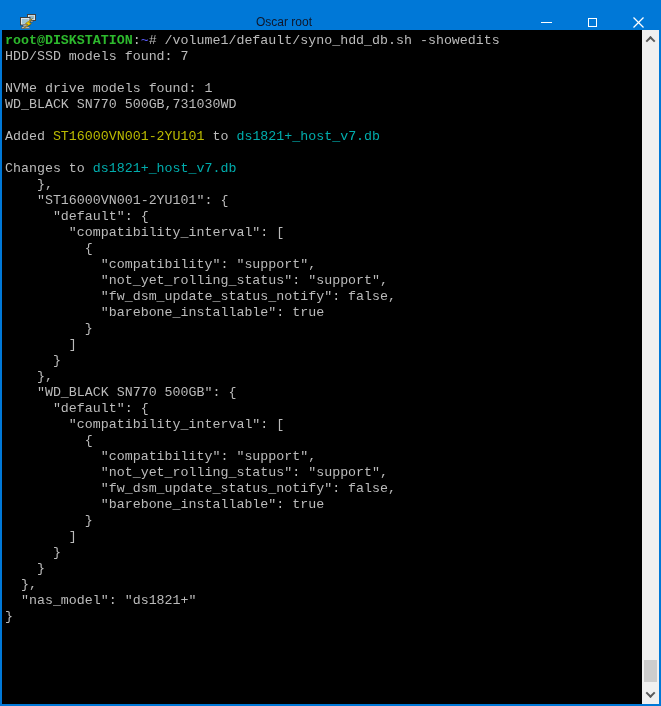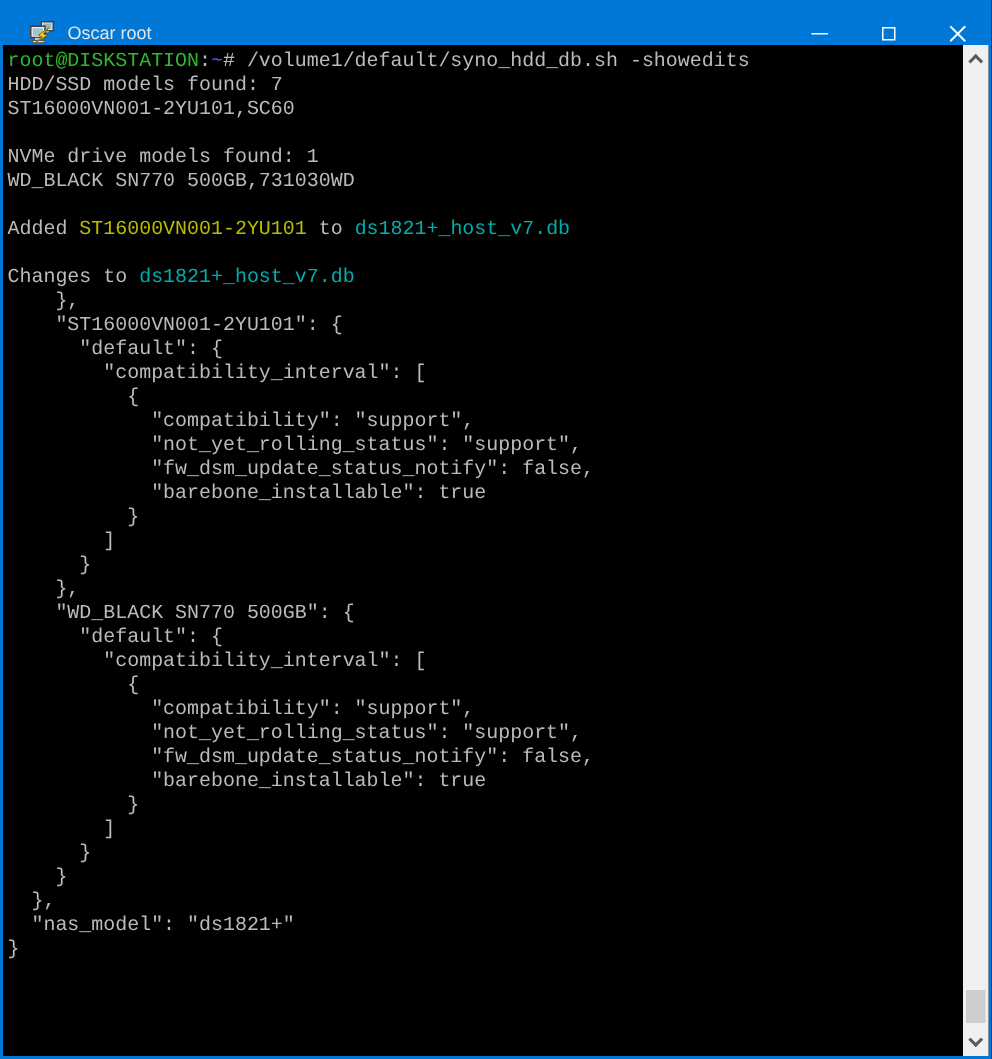--- a/index.html
+++ b/index.html
@@ -7,21 +7,22 @@
   .window {
     position:relative;
     width:661px; height:706px;
     background:var(--titlebar, #0078D7);
     font-family:"Liberation Sans", sans-serif;
     overflow:hidden;
   }
   
   .titlebar {
     height:44px; display:flex; align-items:center;
-    color:#e5e5e5;
+    color:#0f172a;
+    text-align:center;
   }
   .titlebar .app-icon { width:16px; height:16px; margin-left:20px; flex:0 0 auto; }
   .titlebar .title { font-size:12px; margin-left:9px; flex:1 1 auto; white-space:nowrap; }
   .win-btns { display:flex; height:30px; flex:0 0 auto; }
   .win-btn { width:46px; height:30px; display:flex; align-items:center; justify-content:center; }
   .glyph-min { width:11px; height:1px; background:#fff; }
   .glyph-max { width:9px; height:9px; border:1px solid #fff; }
   
   .client {
     position:absolute; left:2px; right:2px; top:30px; bottom:2px;
@@ -29,21 +30,21 @@
   }
   .screen {
     flex:1 1 auto; overflow:hidden;
     background:var(--terminal_bg,#000);
     padding:3px 0 0 3px;
     font-family:"Liberation Mono","DejaVu Sans Mono",monospace;
     font-size:13.3px; line-height:16px;
   }
   .term-line { height:16px; white-space:pre; }
   .c-fg     { color:var(--fg,#bbbbbb); }
-  .c-green  { color:var(--green,#2db92d); }
+  .c-green  { color:var(--green,#2db92d);font-weight:bold; }
   .c-yellow { color:var(--yellow,#bbbb00);margin-top:28px; }
   .c-cyan   { color:var(--cyan,#00adad); }
   .c-blue   { color:var(--blue,#5c5cff); }
   
   .scrollbar {
     position:relative; flex:0 0 17px;
     background:var(--scrollbar_track,#f0f0f0);
   }
   .sb-arrow { position:absolute; left:0; width:17px; height:17px;
     display:flex; align-items:center; justify-content:center; }
@@ -90,21 +91,20 @@
         </svg>
       </div>
     </div>
   </div>
 
   <div class="client">
     <div class="screen">
       <div id="term-out">
           <div class="term-line"><span class="c-green">root@DISKSTATION</span><span class="c-fg">:</span><span class="c-blue">~</span><span class="c-fg"># /volume1/default/syno_hdd_db.sh -showedits</span></div>
           <div class="term-line"><span class="c-fg">HDD/SSD models found: 7</span></div>
-          <div class="term-line"><span class="c-fg">ST16000VN001-2YU101,SC60</span></div>
           <div class="term-line"></div>
           <div class="term-line"><span class="c-fg">NVMe drive models found: 1</span></div>
           <div class="term-line"><span class="c-fg">WD_BLACK SN770 500GB,731030WD</span></div>
           <div class="term-line"></div>
           <div class="term-line"><span class="c-fg">Added </span><span class="c-yellow">ST16000VN001-2YU101</span><span class="c-fg"> to </span><span class="c-cyan">ds1821+_host_v7.db</span></div>
           <div class="term-line"></div>
           <div class="term-line"><span class="c-fg">Changes to </span><span class="c-cyan">ds1821+_host_v7.db</span></div>
           <div class="term-line"><span class="c-fg">    },</span></div>
           <div class="term-line"><span class="c-fg">    "ST16000VN001-2YU101": {</span></div>
           <div class="term-line"><span class="c-fg">      "default": {</span></div>

